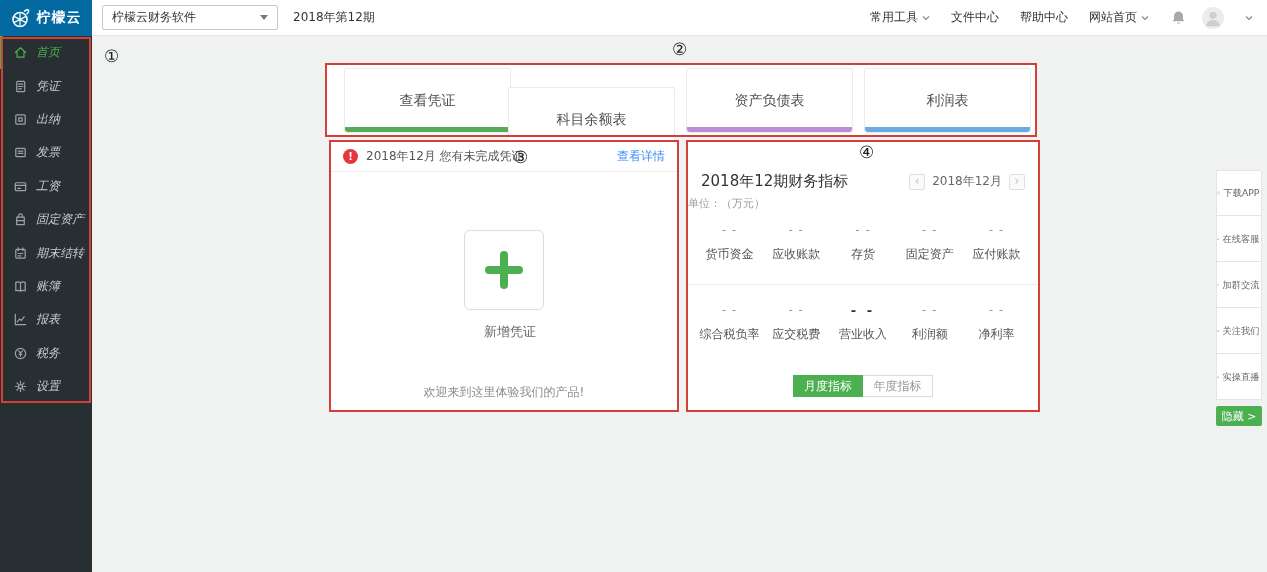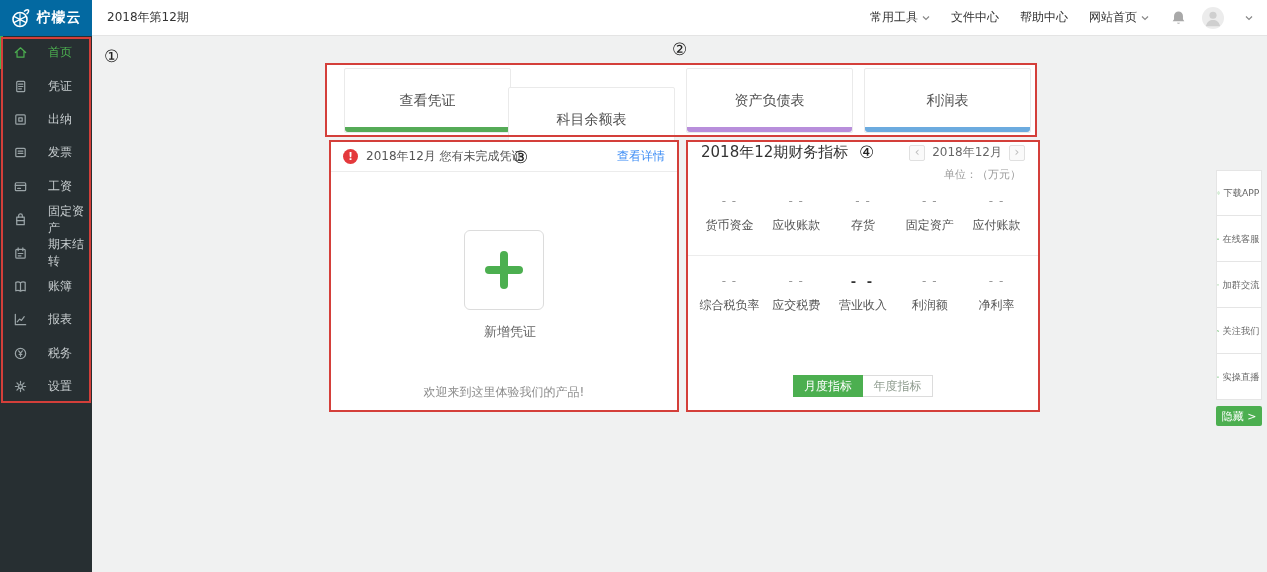--- a/index.html
+++ b/index.html
@@ -18,21 +18,21 @@
   .period{margin-left:15px;font-size:12px;color:#333;}
   .top-nav{margin-left:auto;display:flex;align-items:center;gap:21px;padding-right:14px;font-size:12px;color:#333;}
   .nav-link{display:flex;align-items:center;gap:4px;cursor:pointer;}
   .chev{width:8px;height:8px;flex:none;}
   .bell{width:17px;height:18px;cursor:pointer;}
   .avatar{width:22px;height:22px;border-radius:50%;background:#ececec;overflow:hidden;cursor:pointer;flex:none;margin-left:-6px;}
   .acct-chev{margin-left:-14px;}
 
   
   .sidebar{position:absolute;top:36px;left:0;bottom:0;width:92px;background:#272f32;z-index:3;}
-  .side-item{height:33.4px;display:flex;align-items:center;padding-left:13px;gap:20px;font-size:12px;color:#c7cdcf;cursor:pointer;}
+  .side-item{height:33.4px;display:flex;align-items:center;padding-left:13px;gap:8px;font-size:12px;color:#c7cdcf;cursor:pointer;font-style:italic;}
   .side-item svg{width:15px;height:15px;flex:none;stroke:#9aa4a7;fill:none;stroke-width:1.3;stroke-linecap:round;stroke-linejoin:round;}
   .side-item.active{color:#4caf50;box-shadow:inset 3px 0 0 #4caf50;}
   .side-item.active svg{stroke:#4caf50;}
 
   
   .ann-box{position:absolute;border:2px solid #d43f3a;pointer-events:none;z-index:4;}
   #ann-box-1{left:1px;top:37px;width:90px;height:366px;}
   #ann-box-2{left:325px;top:63px;width:712px;height:74px;}
   .ann-label{position:absolute;z-index:6;font-family:"DejaVu Serif","Liberation Serif",serif;font-size:17px;color:#222;pointer-events:none;}
   #ann1{left:104px;top:46px;}
@@ -55,26 +55,26 @@
   .detail-link{margin-left:auto;color:#3d8df5;cursor:pointer;}
   .add-area{text-align:center;margin-top:58px;}
   .add-card{width:80px;height:80px;border:1px solid #dcdcdc;border-radius:6px;background:#fff;margin:0 auto;
             display:flex;align-items:center;justify-content:center;cursor:pointer;}
   .add-label{margin-top:13px;font-size:13px;color:#666;padding-left:12px;}
   .welcome{position:absolute;bottom:9px;left:0;width:100%;text-align:center;font-size:12px;color:#8c8c8c;}
 
   
   .ind-panel{position:absolute;left:686px;top:140px;width:354px;height:272px;background:#fff;
              border:2px solid #d43f3a;z-index:3;}
-  .ind-header{display:flex;align-items:center;padding:1px 13px 0 13px;}
+  .ind-header{display:flex;align-items:center;padding:30px 13px 0 13px;}
   .ind-title{font-size:15px;color:#333;}
   .month-nav{margin-left:auto;display:flex;align-items:center;gap:7px;font-size:12px;color:#666;}
   .nav-btn{width:16px;height:16px;border:1px solid #e0e0e0;background:#fafafa;color:#bdbdbd;border-radius:2px;
            display:flex;align-items:center;justify-content:center;font-size:12px;line-height:1;cursor:pointer;padding-bottom:2px;}
-  .unit{text-align:right;padding-right:17px;margin-top:5px;font-size:11px;color:#9b9b9b;}
+  .unit{padding-right:2px;margin-top:5px;font-size:11px;color:#9b9b9b;}
   .metric-row{display:grid;grid-template-columns:repeat(5,1fr);text-align:center;padding:0 8px;}
   .row1{margin-top:12px;}
   .metric .val{font-size:12px;color:#999;letter-spacing:1px;height:16px;}
   .metric .lbl{font-size:12px;color:#555;margin-top:7px;white-space:nowrap;}
   .metric.em .val{color:#333;font-weight:bold;font-size:13px;letter-spacing:3px;}
   .ind-divider{border-top:1px solid #ececec;margin-top:21px;}
   .row2{margin-top:18px;}
   .toggle{position:absolute;bottom:13px;left:50%;transform:translateX(-50%);display:flex;}
   .toggle-btn{width:70px;height:22px;font-size:12px;display:flex;align-items:center;justify-content:center;cursor:pointer;}
   .toggle-btn.monthly{background:#4caf50;border:1px solid #4caf50;color:#fff;}
@@ -97,20 +97,24 @@
 
   <div class="header">
     <div class="logo-block">
       <svg width="20" height="20" viewBox="0 0 20 20">
         <path d="M13 3.5c1.6-1.6 3.6-2 4.5-1.5.3.9-.4 2.9-2 4.2" fill="none" stroke="#fff" stroke-width="1.4"></path>
         <circle cx="9" cy="11.5" r="7" fill="none" stroke="#fff" stroke-width="1.6"></circle>
         <path d="M9 5.2v12.6M2.9 8.4l12.2 6.2M2.9 14.6l12.2-6.2" stroke="#fff" stroke-width="1.2"></path>
       </svg>
       <span class="logo-text">柠檬云</span>
     </div>
+    <div class="product-select">
+      <span>柠檬云财务软件</span>
+      <span class="caret"></span>
+    </div>
     <span class="period">2018年第12期</span>
     <div class="top-nav">
       <span class="nav-link">
         <span>常用工具</span>
         <svg class="chev" viewBox="0 0 8 8">
             <path d="M1 2.5l3 3 3-3" fill="none" stroke="#888" stroke-width="1.2"></path>
           </svg>
       </span>
       <span class="nav-link">
         <span>文件中心</span>

